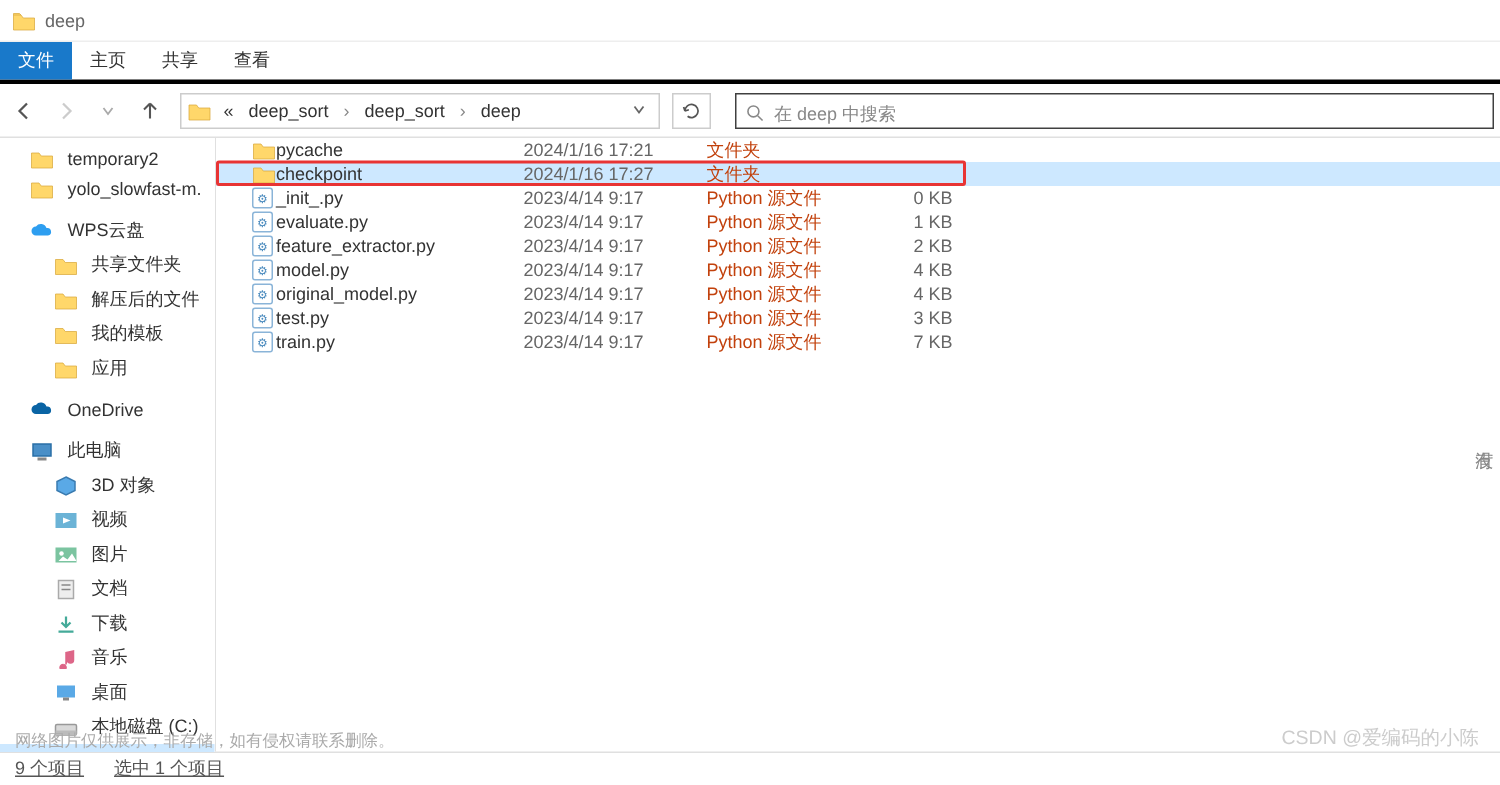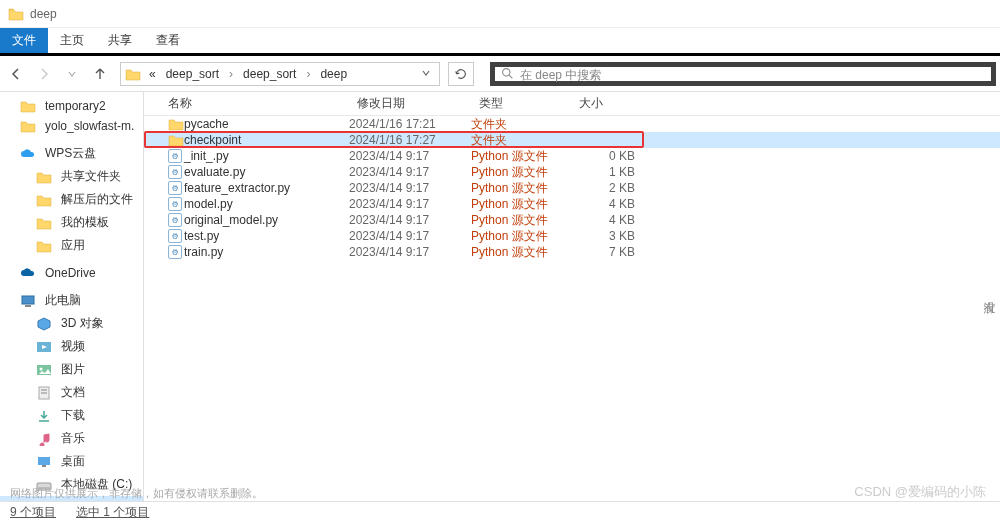--- a/index.html
+++ b/index.html
@@ -16,21 +16,21 @@
     .toolbar { height: 36px; display: flex; align-items: center; padding: 0 4px; background: #fff; border-bottom: 1px solid #e0e0e0; gap: 4px; }
     .nav-btn { width: 24px; height: 24px; display: flex; align-items: center; justify-content: center; cursor: pointer; color: #666; }
     .nav-btn.disabled { color: #ccc; }
     .addressbar { flex: 0 0 auto; display: flex; align-items: center; height: 24px; border: 1px solid #ccc; background: #fff; margin: 0 4px; padding: 0 4px; width: 320px; }
     .addr-icon { width: 16px; height: 14px; margin-right: 4px; }
     .breadcrumb { display: flex; align-items: center; gap: 2px; font-size: 12px; color: #333; }
     .breadcrumb span { padding: 2px 4px; cursor: pointer; }
     .breadcrumb .sep { color: #888; cursor: default; }
     .addr-dropdown { margin-left: auto; color: #666; padding: 0 4px; cursor: pointer; }
     .refresh-btn { width: 26px; height: 24px; border: 1px solid #ccc; display: flex; align-items: center; justify-content: center; cursor: pointer; color: #555; }
-    .searchbox { flex: 1; height: 24px; border: 5px solid #404040; display: flex; align-items: flex-start; padding: 0 6px; margin-left: 12px; color: #888; max-width: 520px; }
+    .searchbox { flex: 1; height: 24px; border: 1px solid #404040; display: flex; align-items: flex-end; padding: 0 6px; margin-left: 12px; color: #888; max-width: 520px; }
     .searchbox .sicon { margin-right: 6px; }
     
     .content { display: flex; height: calc(100% - 28px - 28px - 36px - 22px); }
     
     .sidebar { width: 144px; background: #fff; border-right: 1px solid #e0e0e0; overflow-y: auto; padding-top: 4px; }
     .tree-item { display: flex; align-items: center; padding: 3px 0 3px 20px; font-size: 12px; color: #333; cursor: pointer; gap: 9px; white-space: nowrap; overflow: hidden; }
     .tree-item.child { padding-left: 36px; }
     .tree-item.selected { background: #cde8ff; }
     .tree-group { margin-top: 6px; }
     .tree-icon { width: 16px; height: 14px; flex-shrink: 0; display: flex; align-items: center; justify-content: center; }
@@ -296,26 +296,20 @@
             <svg viewBox="0 0 16 14" width="16" height="14">
               <rect x="1" y="5" width="14" height="7" rx="1" fill="#d9d9d9" stroke="#999"></rect>
               <rect x="1" y="9" width="14" height="3" fill="#bbb"></rect>
             </svg>
           </span>
           <span>DATA (D:)</span>
         </div>
       </div>
     </div>
   <div class="main">
-    <div class="headers">
-      <div class="hcol col-name">名称</div>
-      <div class="hcol col-date">修改日期</div>
-      <div class="hcol col-type">类型</div>
-      <div class="hcol col-size">大小</div>
-    </div>
     <div class="rows" id="rows">
         <div class="row">
           <div class="c-name">
             <span class="file-icon"><svg viewBox="0 0 16 14" width="16" height="14">
                 <path class="folder-svg" d="M1 3 h5 l1.5 2 H15 v8 H1 z"></path>
               </svg></span>
             <span>pycache</span>
           </div>
           <div class="c-date">2024/1/16 17:21</div>
           <div class="c-type">文件夹</div>

